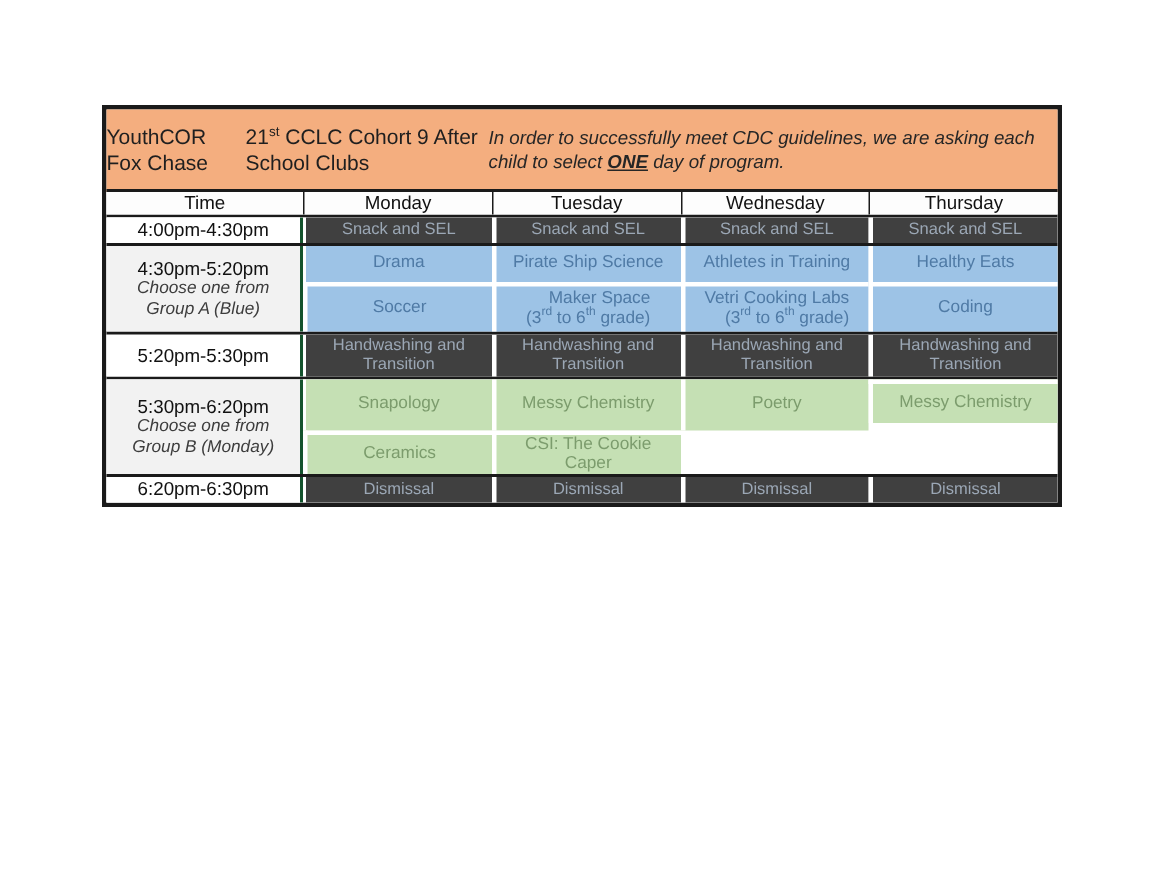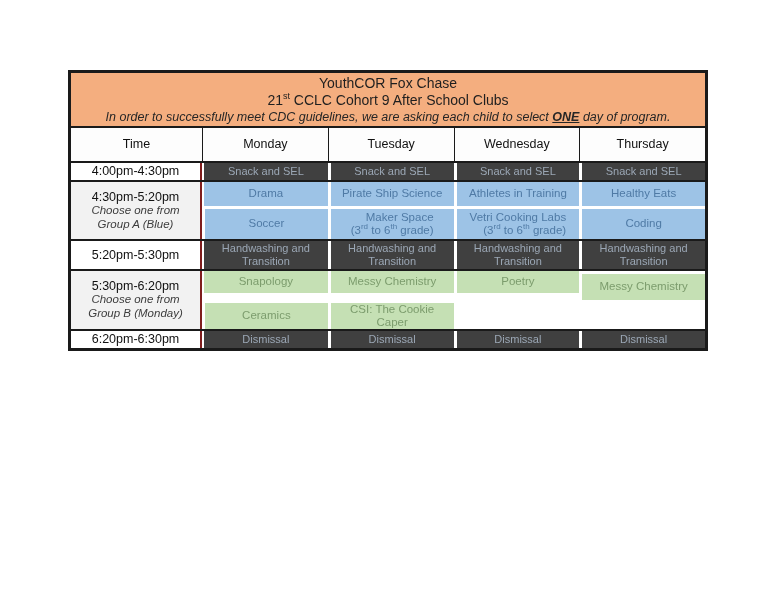--- a/index.html
+++ b/index.html
@@ -14,21 +14,21 @@
     position:absolute;left:68px;top:70px;width:640px;
     border:3px solid #1a1a1a;
     box-sizing:border-box;
     background:#ffffff;
   }
   
   .titleband{
     background:#F4AE7F;
     border-bottom:2px solid #1a1a1a;
     height:55px;box-sizing:border-box;
-    display:flex;flex-direction:column;justify-content:center;align-items:center;
+    display:flex;flex-direction:row;justify-content:center;align-items:center;
     color:#1f1f1f;
   }
   .t1{font-size:14px;line-height:17px;font-weight:500;}
   .t2{font-size:14px;line-height:17px;font-weight:500;}
   .t2 sup{font-size:9px;}
   .t3{font-size:12.5px;line-height:16px;font-style:italic;color:#262626;}
   .t3 .one{font-weight:bold;text-decoration:underline;}
   
   .band{
     display:grid;
@@ -37,48 +37,48 @@
     border-bottom:2px solid #1a1a1a;
     background:#ffffff;
   }
   .band:last-child{border-bottom:none;}
   .cell{
     display:flex;align-items:center;justify-content:center;text-align:center;
     box-sizing:border-box;
     line-height:1.15;
   }
   
-  .hrow{height:35px;}
+  .hrow{height:17px;}
   .hrow .cell{
     background:#fdfdfd;color:#111;font-size:12.5px;
     border-left:1px solid #1a1a1a;
   }
   .hrow .cell:first-child{border-left:none;}
   
   .timecell{
     background:#ffffff;color:#111;font-size:12.5px;
-    border-right:2px solid #7f1d1d;
+    border-right:2px solid #14532d;
     flex-direction:column;
     padding:1px 2px;
   }
   .timecell.gray{background:#F2F2F2;}
   .timecell .tlabel{font-size:12.5px;color:#111;}
   .timecell .tnote{font-size:11.5px;font-style:italic;color:#3d3d3d;line-height:1.2;}
   
   .day{border-left:3px solid #ffffff;font-size:11px;padding:1px 3px;}
   .day:nth-child(2){border-left-width:2px;}
   .lb{background:#404040;color:#9BA7B5;}
   .bl{background:#9DC3E6;color:#4F7AA5;font-size:11.5px;}
   .gr{background:#C5E0B4;color:#7C9C6D;font-size:11.5px;}
   
   .gband{position:relative;}
   .gband .timecell{grid-row:1 / span 2;}
   .subgap{border-top:3px solid #ffffff;}
   .r1a{height:24px;} .r2a{height:33px;}
-  .r1b{height:22px;} .r2b{height:29px;}
+  .r1b{height:34px;} .r2b{height:29px;}
   .snackrow .cell, .dismrow .cell{height:17px;}
   .handrow .cell{height:28px;}
   sup{line-height:0;}
   .bl sup{font-size:8px;}
   .twoline{display:block;text-align:right;}
 </style>
 </head>
 <body>
 
 <div class="page">

